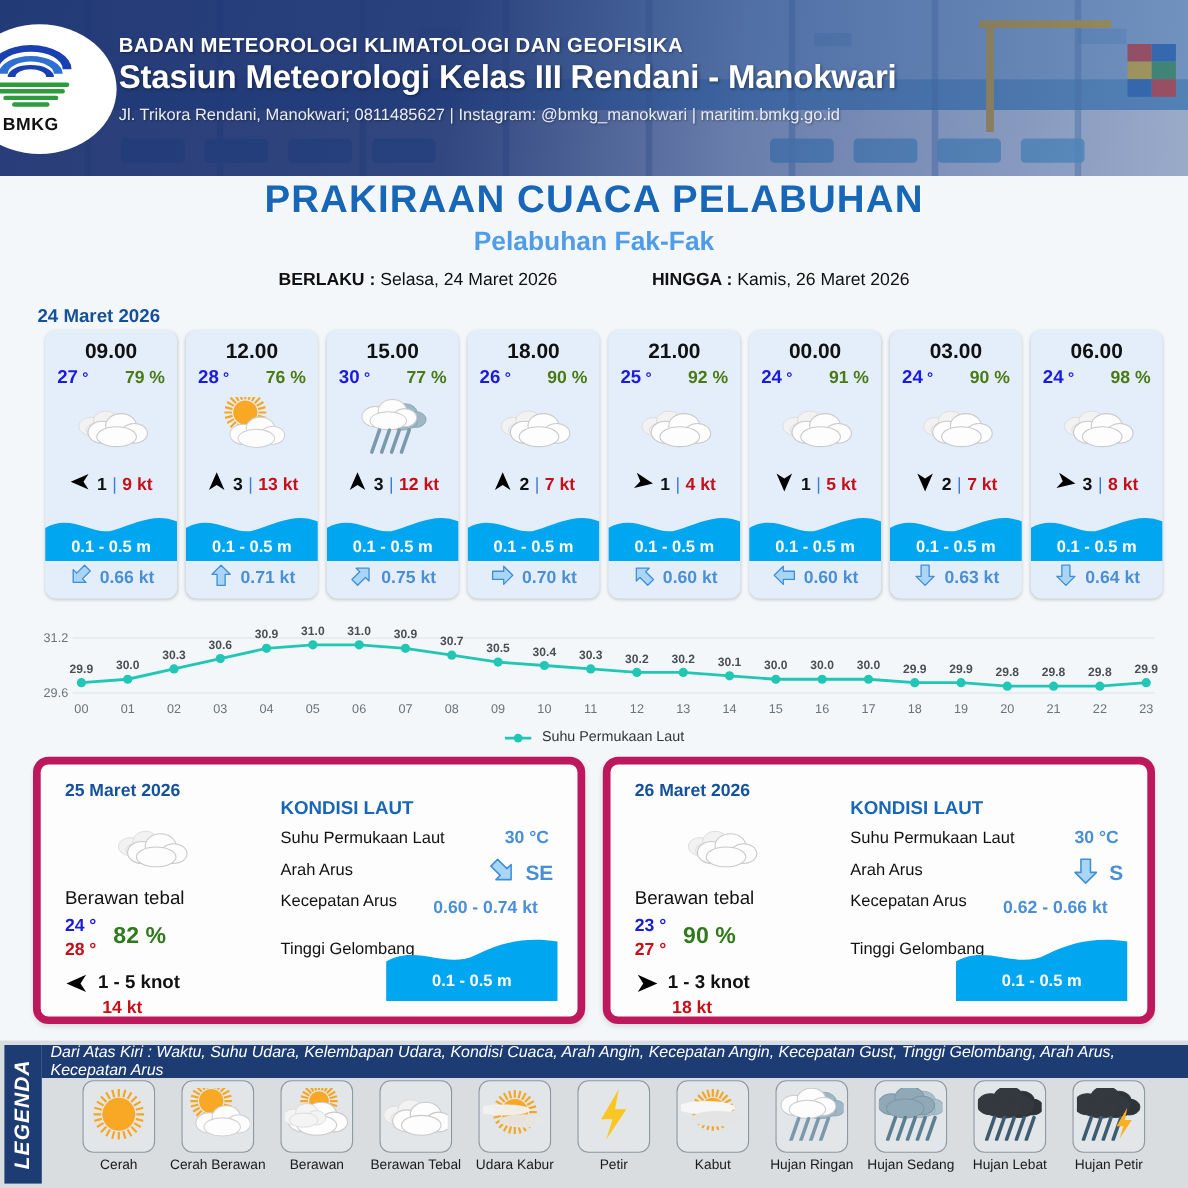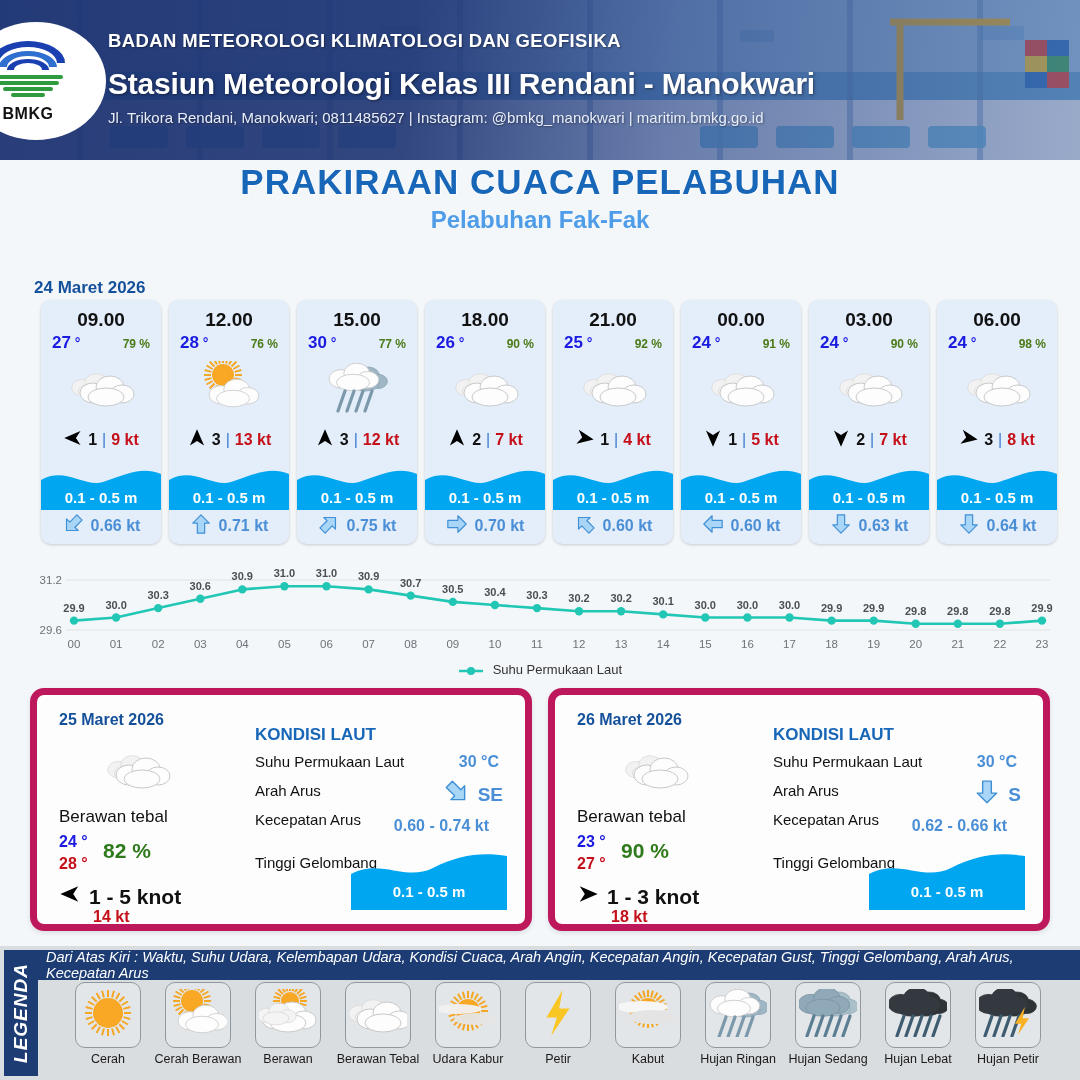--- a/index.html
+++ b/index.html
@@ -38,21 +38,21 @@
   .logo-text {
     font-size: 16px; font-weight: bold; letter-spacing: .5px; color: #111;
     font-family: "Liberation Sans", sans-serif; margin-top: 2px;
   }
   .hdr-text { position: absolute; left: 108px; top: 30px; }
   .hdr-l1 {
     color: #fff; font-size: 18.5px; font-weight: bold; letter-spacing: .4px;
     text-shadow: 1px 1px 2px rgba(0,0,0,.4);
   }
   .hdr-l2 {
-    color: #fff; font-size: 30px; font-weight: bold; margin-top: 15px;
+    color: #fff; font-size: 30px; font-weight: bold; margin-top: 2px;
     text-shadow: 1px 1px 3px rgba(0,0,0,.45); letter-spacing: -.2px;
   }
   .hdr-l3 {
     color: #e8eefb; font-size: 15px; margin-top: 8px;
     text-shadow: 1px 1px 2px rgba(0,0,0,.4);
   }
 
   
   .title-zone { text-align: center; padding-top: 2px; }
   .t-main {
@@ -88,21 +88,21 @@
   .c-time {
     text-align: center; font-size: 19px; font-weight: bold; color: #111;
     margin-top: 9px;
   }
   .c-row {
     display: flex; justify-content: space-between; align-items: baseline;
     padding: 2px 11px 0 11px;
   }
   .c-temp { font-size: 17px; font-weight: bold; color: #1a1ae0; }
   .c-temp .deg { font-size: 14px; }
-  .c-hum { font-size: 12px; font-weight: bold; color: #4a7a15; }
+  .c-hum { font-size: 16px; font-weight: bold; color: #4a7a15; }
   .c-icon { height: 56px; display: flex; align-items: center; justify-content: center; margin-top: 6px; }
   .c-wind {
     display: flex; align-items: center; justify-content: center; gap: 5px;
     margin-top: 13px; font-size: 16px; font-weight: bold; color: #111;
   }
   .c-wind .bar { color: #3b7bd0; font-weight: normal; }
   .c-wind .kt { color: #c5101a; }
   .wave-band {
     position: absolute; left: 0; right: 0; bottom: 34px; height: 46px;
   }
@@ -147,22 +147,22 @@
   .p-icon { position: absolute; left: 62px; top: 48px; }
   .p-cond {
     position: absolute; left: 22px; top: 112px;
     font-size: 17px; color: #111;
   }
   .p-tmin { position: absolute; left: 22px; top: 138px; font-size: 16px; font-weight: bold; color: #1a1ae0; }
   .p-tmax { position: absolute; left: 22px; top: 160px; font-size: 16px; font-weight: bold; color: #c5101a; }
   .p-hum  { position: absolute; left: 66px; top: 144px; font-size: 21px; font-weight: bold; color: #2f7a1c; }
   .p-wind {
     position: absolute; left: 22px; top: 188px;
-    font-size: 21px; font-weight: bold; color: #111;
-    display: flex; align-items: center; gap: 8px;
+    font-size: 17px; font-weight: bold; color: #111;
+    display: flex; align-items: flex-start; gap: 8px;
   }
   .p-gust { position: absolute; left: 56px; top: 213px; font-size: 16px; font-weight: bold; color: #c5101a; }
 
   .p-sea-title {
     position: absolute; left: 218px; top: 30px;
     font-size: 17px; font-weight: bold; color: #1766b8;
   }
   .p-lbl { position: absolute; left: 218px; font-size: 15px; color: #111; }
   .p-l1 { top: 58px; } .p-l2 { top: 87px; } .p-l3 { top: 116px; } .p-l4 { top: 159px; }
   .p-sst {
@@ -293,20 +293,30 @@
   <div class="hdr-text">
     <div class="hdr-l1">BADAN METEOROLOGI KLIMATOLOGI DAN GEOFISIKA</div>
     <div class="hdr-l2">Stasiun Meteorologi Kelas III Rendani - Manokwari</div>
     <div class="hdr-l3">Jl. Trikora Rendani, Manokwari; 0811485627 | Instagram: @bmkg_manokwari | maritim.bmkg.go.id</div>
   </div>
 </div>
 
 <div class="title-zone">
   <div class="t-main">PRAKIRAAN CUACA PELABUHAN</div>
   <div class="t-sub">Pelabuhan Fak-Fak</div>
+  <div class="t-valid">
+    <div>
+      <b>BERLAKU :</b>
+      <span>Selasa, 24 Maret 2026</span>
+    </div>
+    <div>
+      <b>HINGGA :</b>
+      <span>Kamis, 26 Maret 2026</span>
+    </div>
+  </div>
 </div>
 
 <div class="day-label">24 Maret 2026</div>
 
 <div class="cards" id="cards">
     <div class="card">
     <div class="c-time">09.00</div>
     <div class="c-row">
       <div class="c-temp">
         <span>27</span><span class="deg"> °</span>

